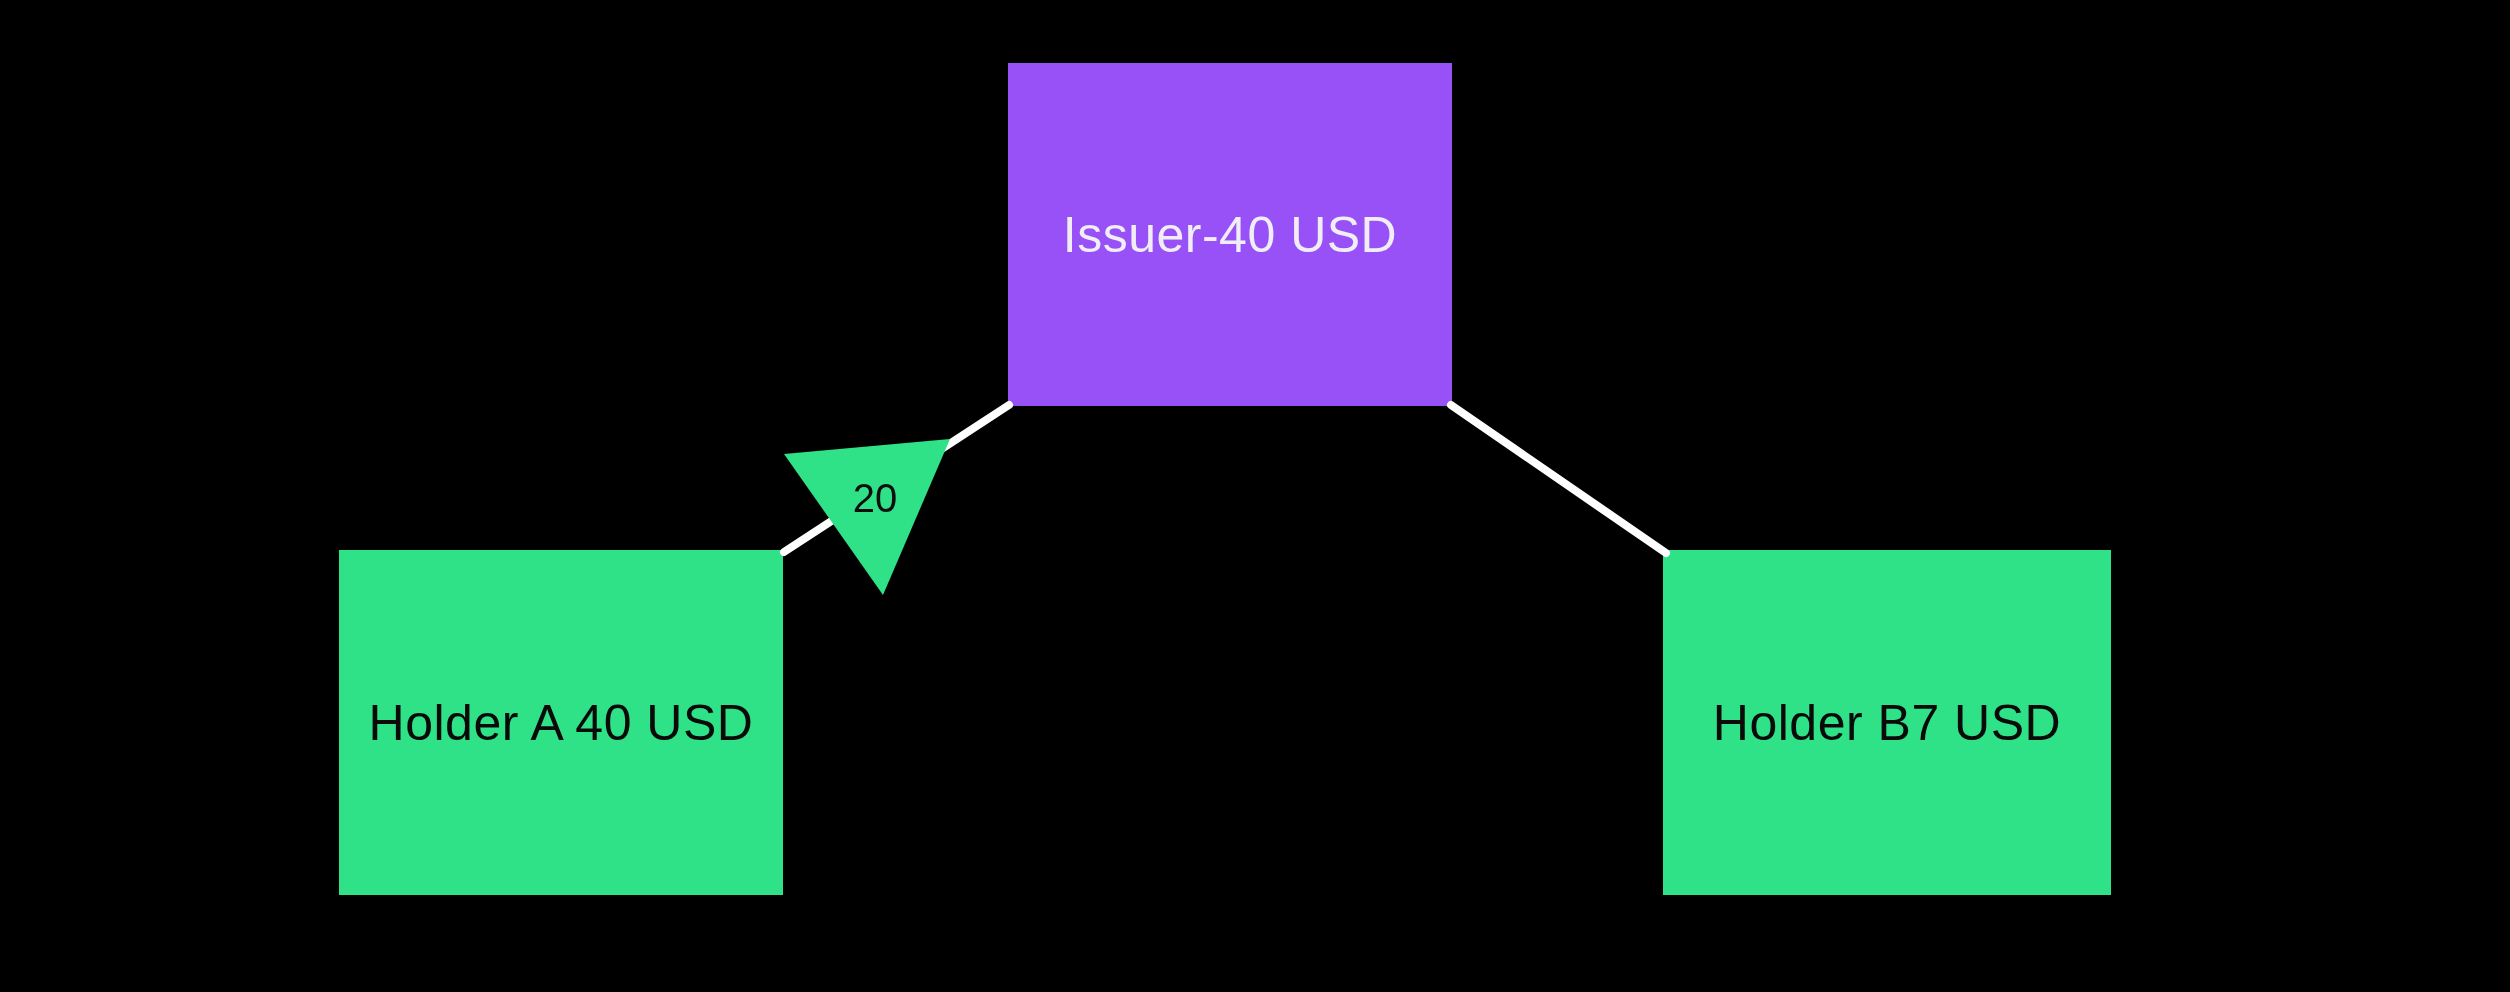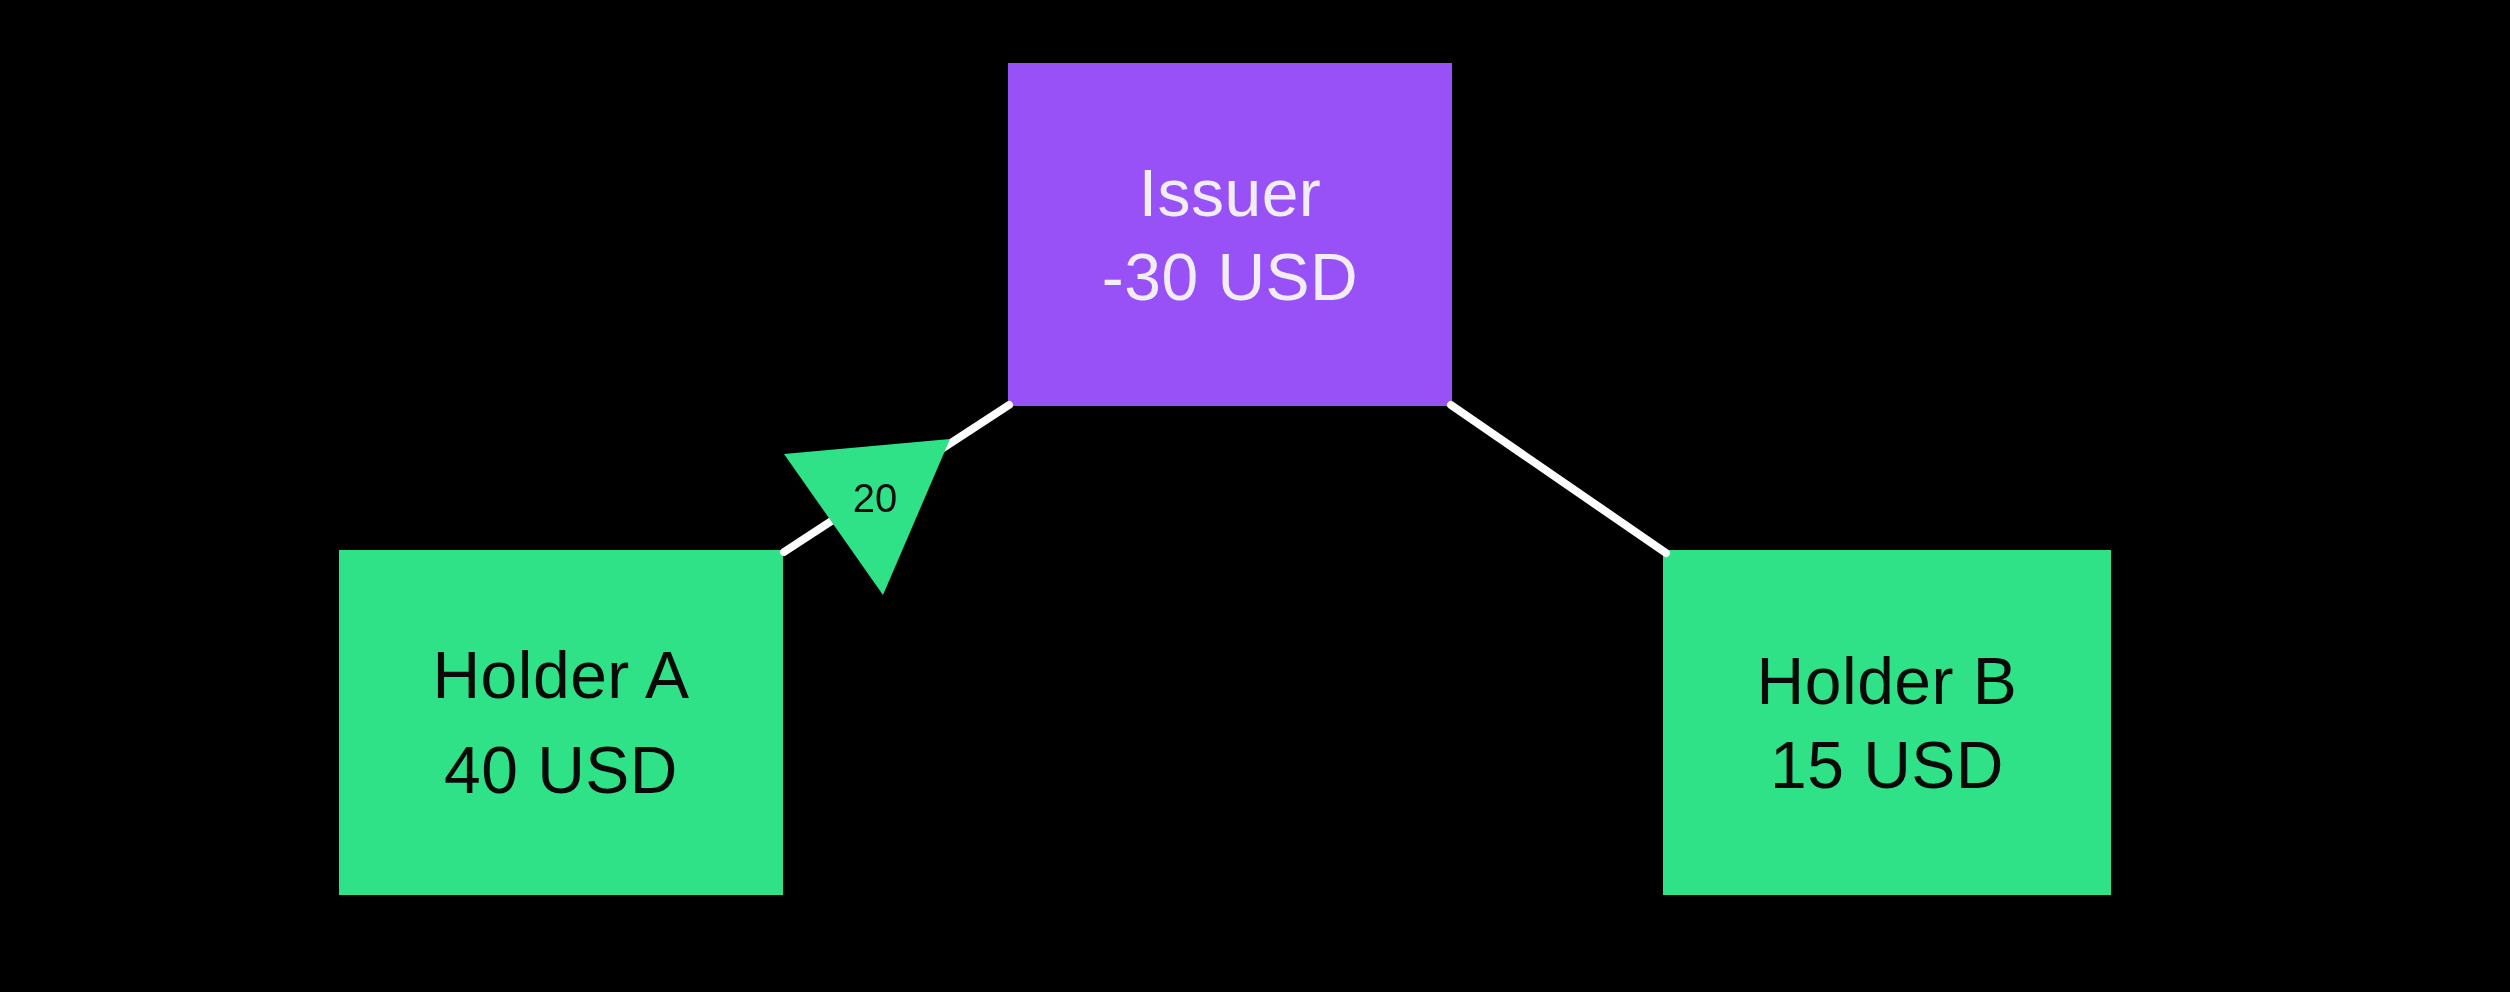--- a/index.html
+++ b/index.html
@@ -11,25 +11,25 @@
     position: relative;
     width: 2510px;
     height: 992px;
     background: #000000;
     overflow: hidden;
     font-family: "Liberation Sans", sans-serif;
   }
   .node {
     position: absolute;
     display: flex;
-    flex-direction: column;
+    flex-direction: row;
     align-items: center;
     justify-content: center;
     text-align: center;
-    font-size: 66px;
+    font-size: 50px;
     line-height: 84px;
     font-weight: 400;
     letter-spacing: 0.5px;
   }
   .node-issuer {
     left: 1008px;
     top: 63px;
     width: 444px;
     height: 343px;
     background: #9751F7;
@@ -76,31 +76,31 @@
     text-anchor: middle;
   }
 </style>
 </head>
 <body>
 
 <div class="stage">
 
   <div class="node node-issuer">
     <div class="node-label">Issuer</div>
-    <div class="node-value">-30 USD</div>
+    <div class="node-value">-40 USD</div>
   </div>
 
   <div class="node node-holder-a">
     <div class="node-label">Holder A</div>
     <div class="node-value">40 USD</div>
   </div>
 
   <div class="node node-holder-b">
     <div class="node-label">Holder B</div>
-    <div class="node-value">15 USD</div>
+    <div class="node-value">7 USD</div>
   </div>
 
   <svg class="overlay" viewBox="0 0 2510 992">
     <line class="edge-line" x1="784" y1="552" x2="1009" y2="405"></line>
     <line class="edge-line" x1="1451" y1="405" x2="1666" y2="553"></line>
     <polygon class="transfer-triangle" points="784,454 950,439 883,595"></polygon>
     <text class="transfer-amount" x="875" y="512">20</text>
   </svg>
 
 </div>

